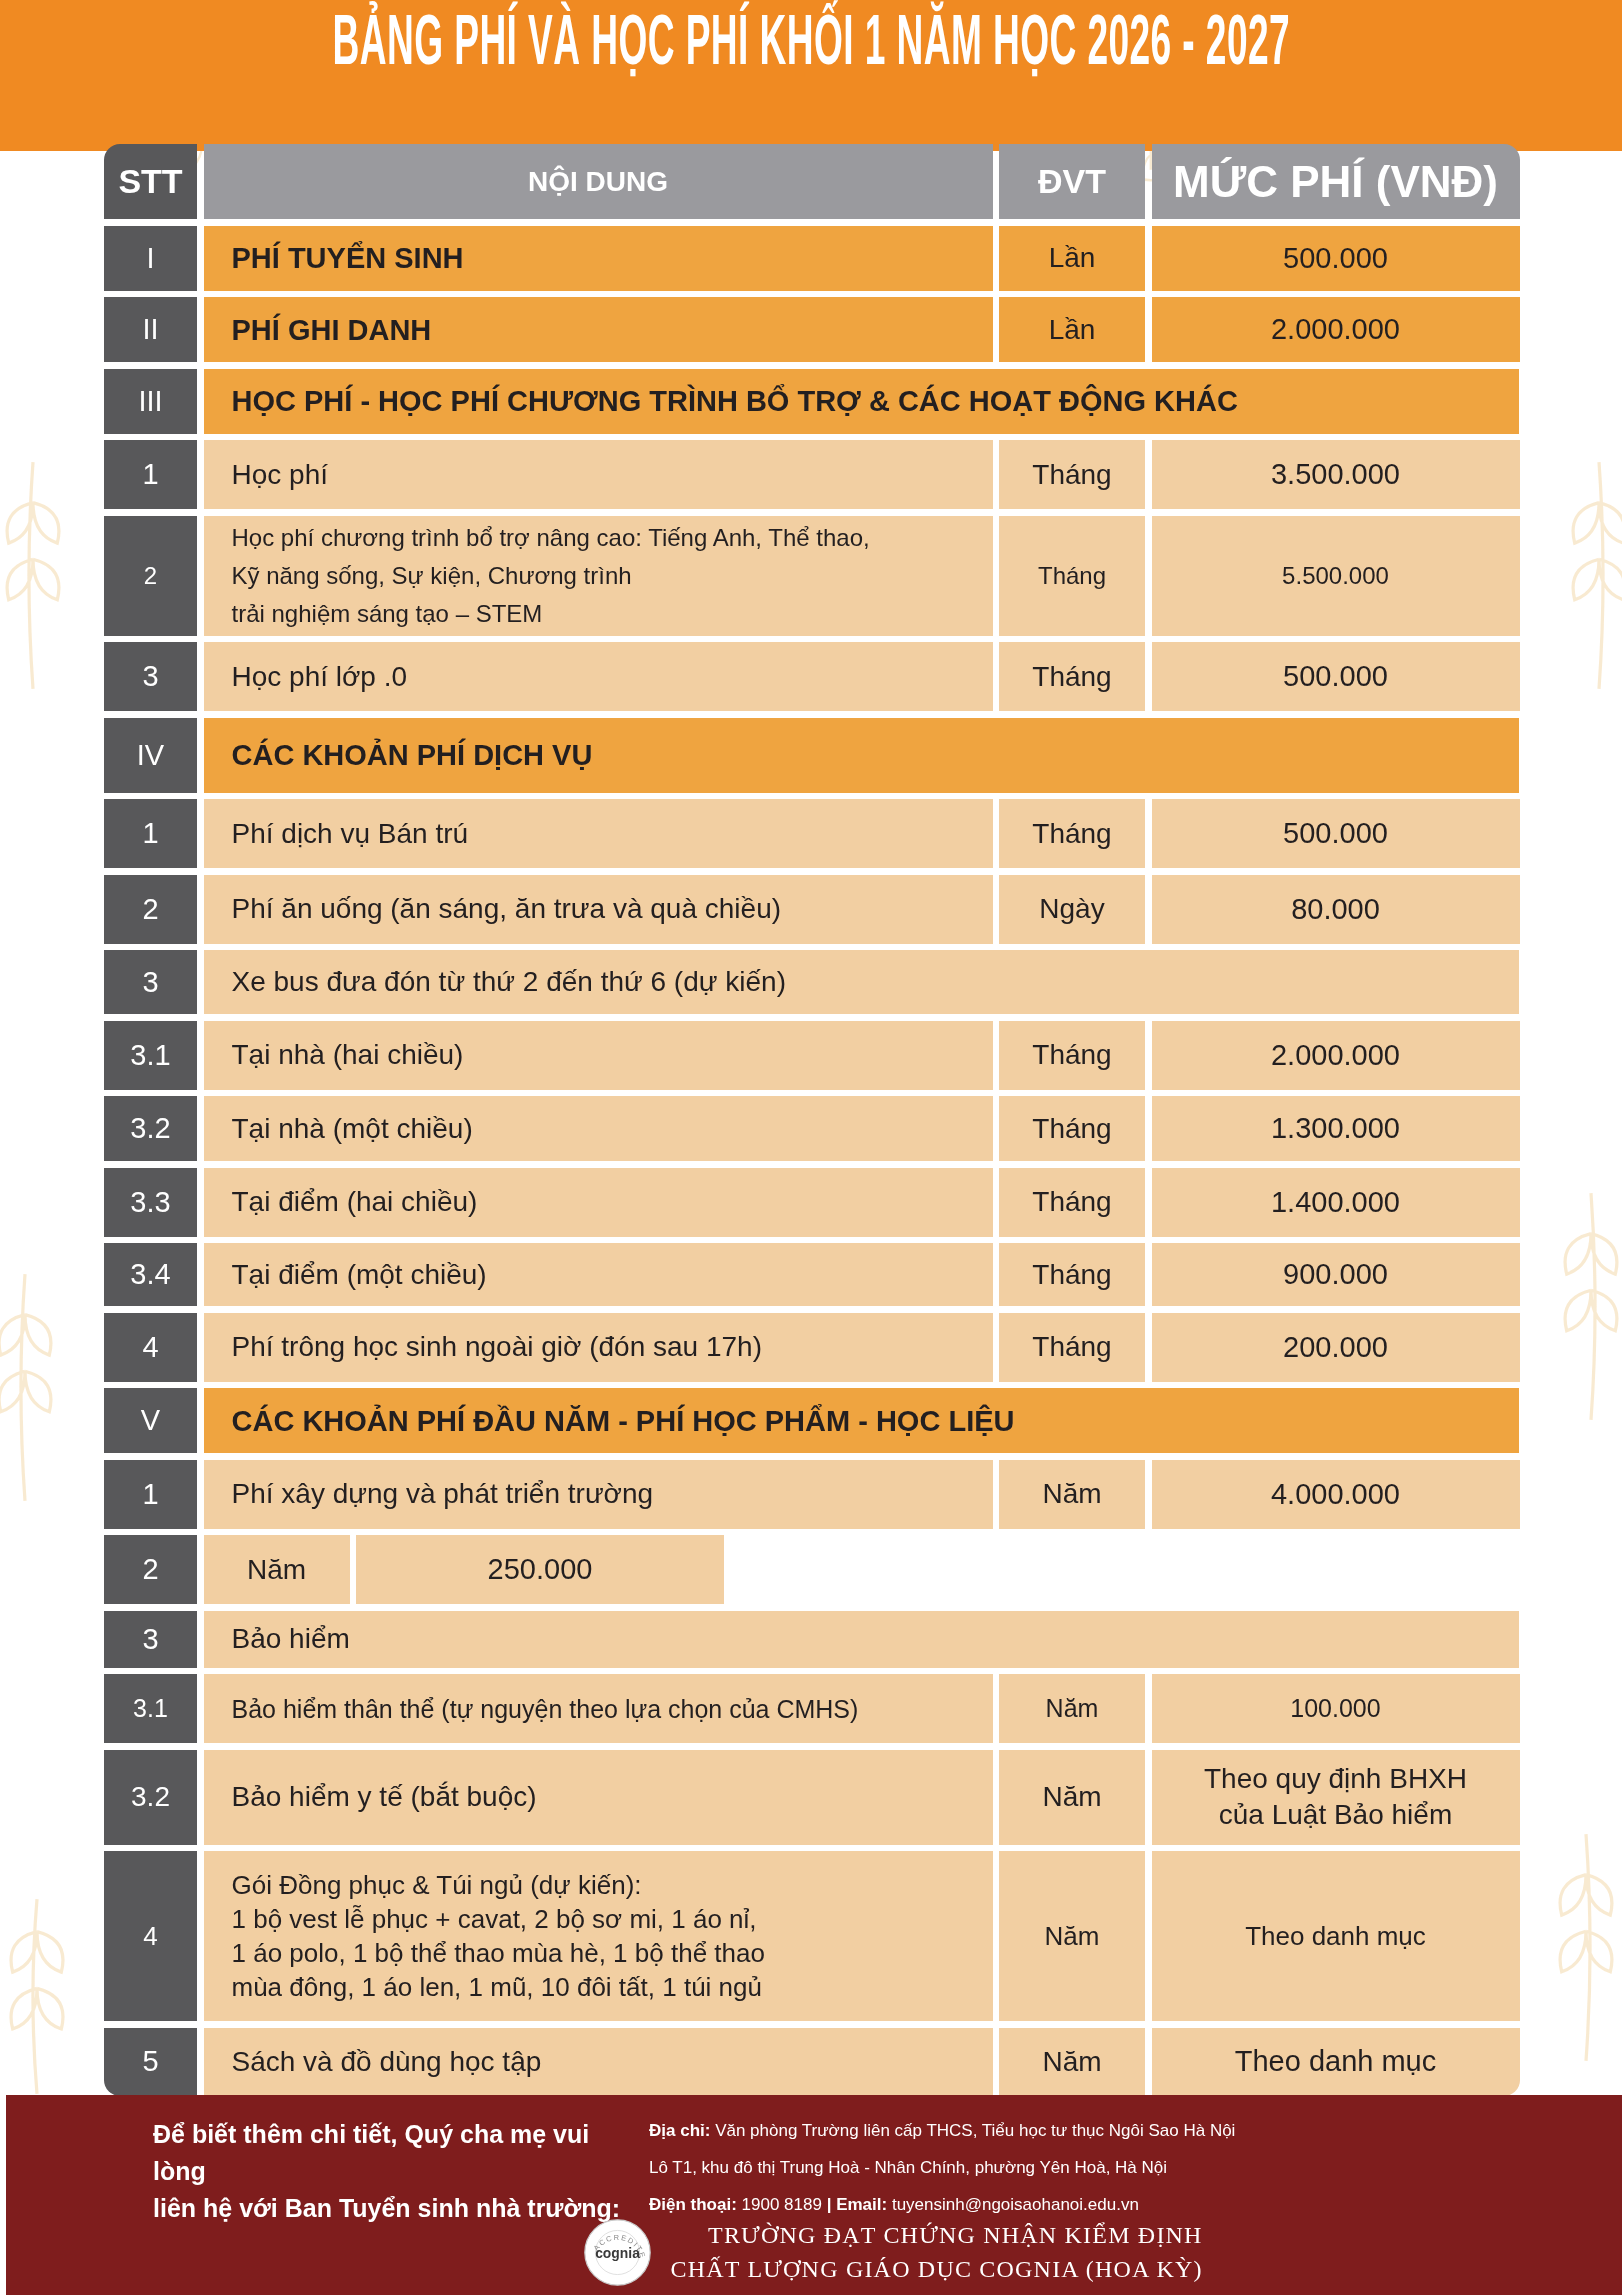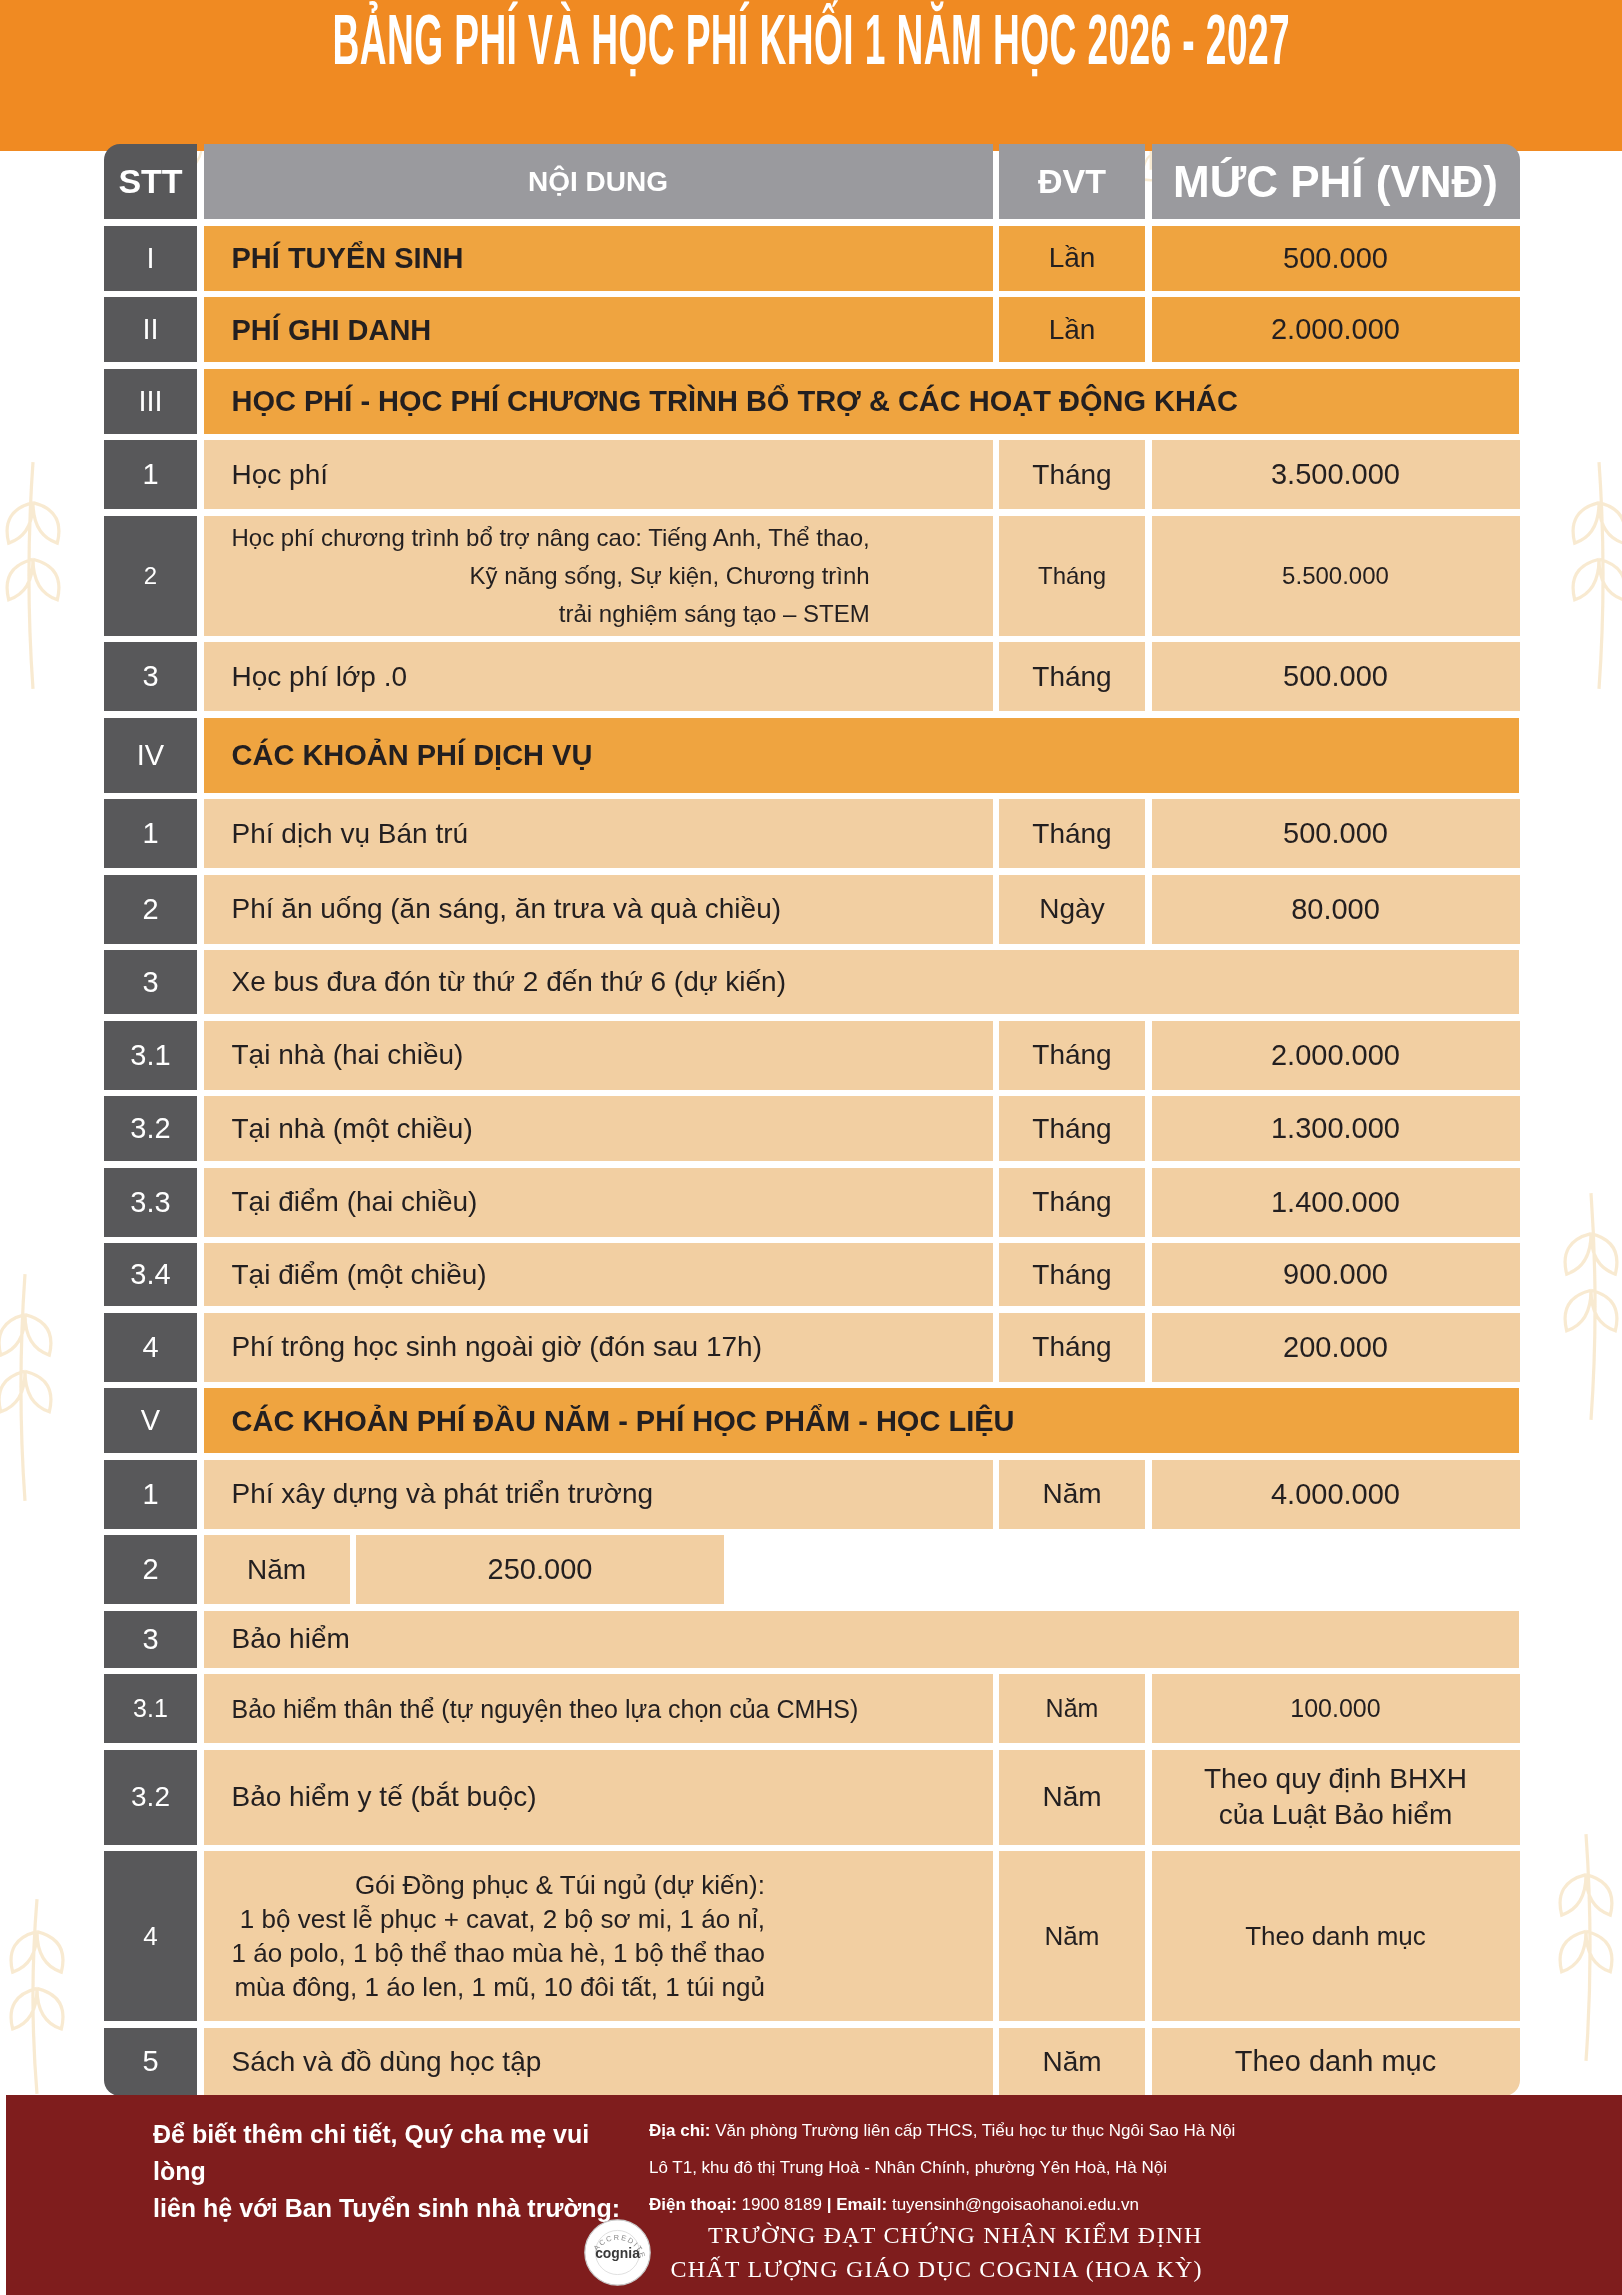--- a/index.html
+++ b/index.html
@@ -31,21 +31,21 @@
   #feetable{position:absolute;left:104px;top:144px;width:1415px;z-index:2;}
   .row{display:flex;gap:6.5px;margin-bottom:6.5px;}
   .cell{box-sizing:border-box;display:flex;align-items:center;}
   .stt{width:93px;background:#58585A;color:#ffffff;justify-content:center;
        font-size:29px;flex:none;}
   .content{width:789px;padding-left:28px;flex:none;}
   .content.full{width:1315px;}
   .unit{width:146px;justify-content:center;flex:none;font-size:28px;}
   .fee{width:368px;justify-content:center;flex:none;font-size:29px;text-align:center;}
   .content span,.fee span{white-space:pre-line;}
-  .content span{font-size:28px;line-height:40px;text-align:right;}
+  .content span{font-size:28px;line-height:40px;}
   
   .hrow .cell{background:#9A9A9E;color:#ffffff;font-weight:700;font-size:34px;justify-content:center;}
   .hrow .stt{background:#58585A;border-top-left-radius:16px;}
   .hrow .content{padding-left:0;}
   .hrow .fee{border-top-right-radius:16px;font-size:44px;}
   
   .t-group .cell,.t-section .cell{background:#EFA440;}
   .t-group .stt,.t-section .stt{background:#58585A;}
   .t-group .content span,.t-section .content span{font-weight:700;font-size:29px;}
   .t-item .cell,.t-span .cell{background:#F2CFA2;}

